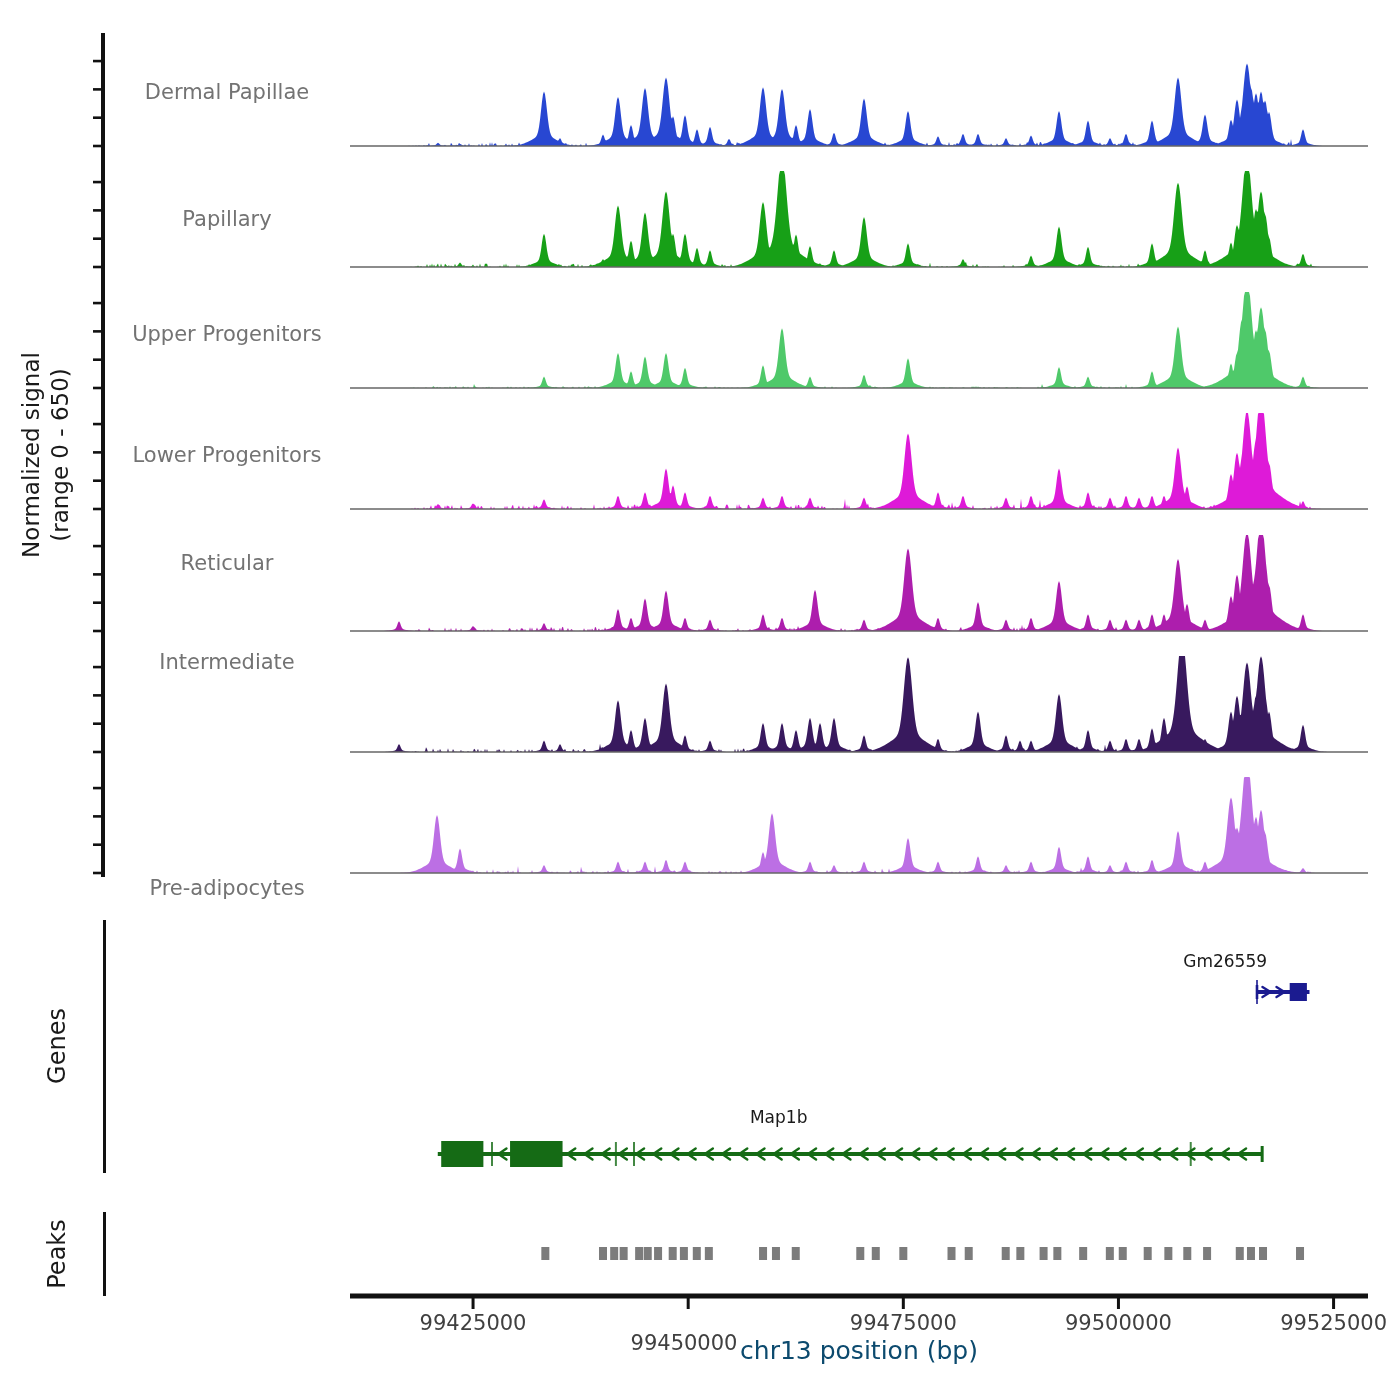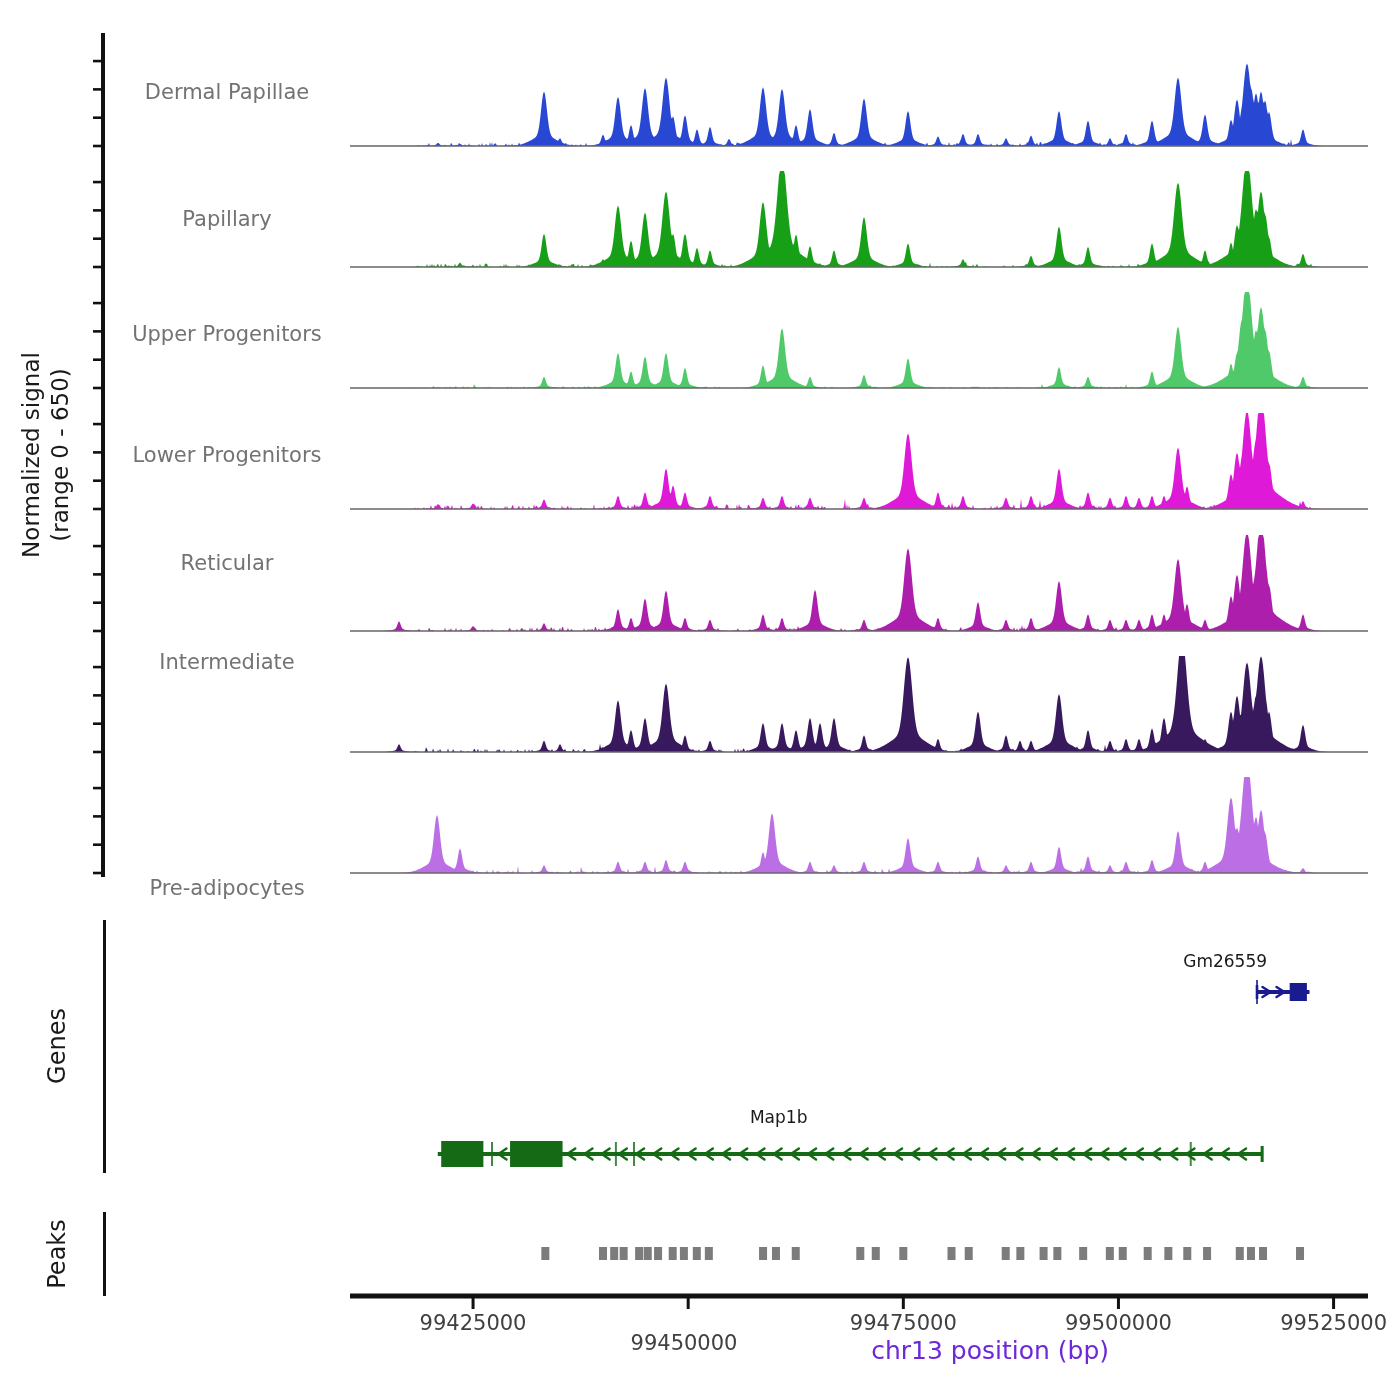--- a/index.html
+++ b/index.html
@@ -19,21 +19,21 @@
   #y-axis-label{font-size:23px; line-height:29px;}
   .section-label{font-size:24px;}
   .vline{position:absolute; background:#111111;}
   .gene-label{
     position:absolute; font-size:17px; color:#1a1a1a; white-space:nowrap;
   }
   .x-tick-label{
     position:absolute; width:160px; text-align:center; font-size:21px; color:#404040;
   }
   #x-axis-title{
-    position:absolute; width:500px; text-align:right; font-size:25px; color:#6d28d9;
+    position:absolute; width:500px; text-align:center; font-size:25px; color:#0c4a6e;
   }
 </style>
 </head>
 <body>
 
 <div id="figure">
 
   <div id="y-axis-label" class="rot-label" style="left:46px; top:455px;">
     <div>Normalized signal</div>
     <div>(range 0 - 650)</div>

